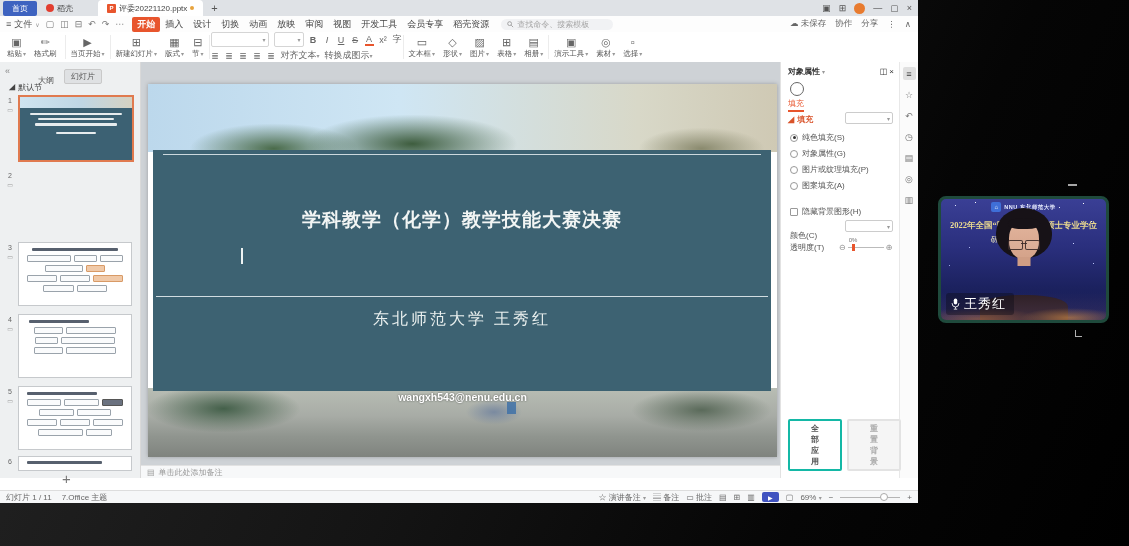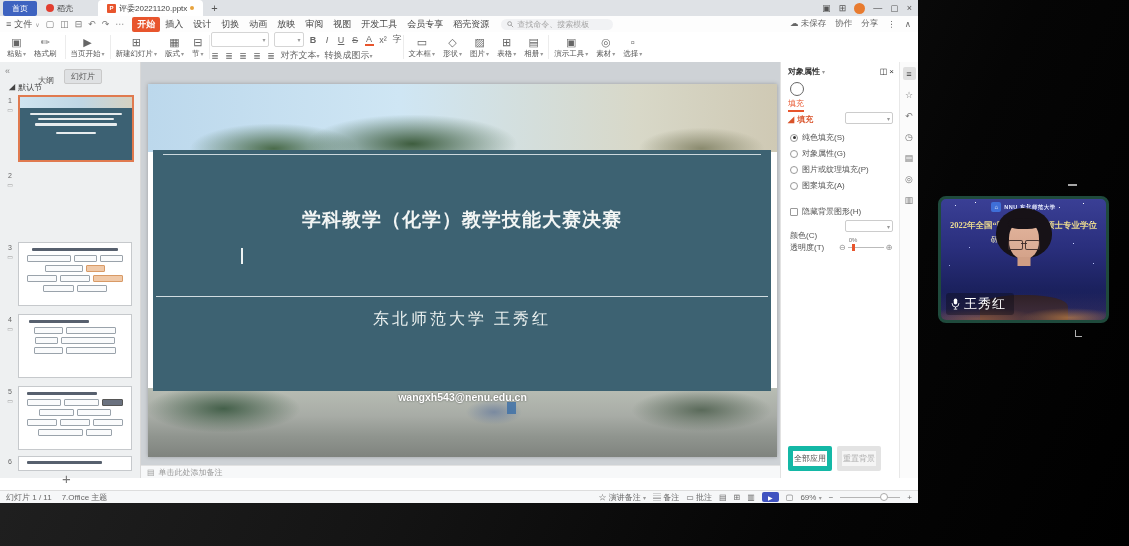--- a/index.html
+++ b/index.html
@@ -97,21 +97,21 @@
   .p-sect{position:absolute;top:52px;left:7px;color:#d9532a;font-weight:bold;display:flex;gap:3px;align-items:center;}
   .p-dd{position:absolute;right:6px;width:48px;height:12px;border:1px solid #ccc;border-radius:2px;background:#fff;display:flex;align-items:center;justify-content:flex-end;color:#999;padding-right:2px;box-sizing:border-box;}
   .p-row{position:absolute;left:9px;display:flex;align-items:center;gap:4px;color:#555;}
   .radio{width:8px;height:8px;border:1px solid #999;border-radius:50%;box-sizing:border-box;position:relative;flex:none;}
   .radio.on::after{content:"";position:absolute;left:1.5px;top:1.5px;width:3px;height:3px;border-radius:50%;background:#333;}
   .chk{width:8px;height:8px;border:1px solid #999;border-radius:1px;box-sizing:border-box;flex:none;}
   .sliderline{position:relative;width:36px;height:1px;background:#bbb;}
   .sl-mark{position:absolute;left:4px;top:-3px;width:3px;height:7px;background:#e8552d;}
   .sl-val{position:absolute;left:1px;top:-10px;font-size:6px;color:#777;}
   .p-btns{position:absolute;bottom:7px;left:7px;display:flex;gap:5px;}
-  .pbtn{border:5px solid #14b8a6;background:#fff;border-radius:2px;padding:2px 1px;color:#555;}
+  .pbtn{border:2px solid #14b8a6;background:#fff;border-radius:2px;padding:2px 21px;color:#555;font-weight:bold;}
   .pbtn.dis{background:#f5f5f5;border-color:#e3e3e3;color:#ababab;}
   
   .strip{width:18px;background:#fbfbfb;border-left:1px solid #e8e8e8;display:flex;flex-direction:column;align-items:center;padding-top:5px;gap:8px;color:#777;font-size:9px;flex:none;}
   .strip .sic{width:13px;height:13px;display:flex;align-items:center;justify-content:center;}
   .strip .sic.on{background:#e0e0e0;border-radius:2px;color:#333;}
   
   .statusbar{position:absolute;left:0;bottom:0;width:100%;height:13px;background:#f6f7f8;border-top:1px solid #ddd;display:flex;align-items:center;font-size:8px;color:#666;padding:0 6px;box-sizing:border-box;gap:10px;}
   .sb-right{margin-left:auto;display:flex;align-items:center;gap:7px;}
   .playbtn{width:17px;height:10px;background:#4053c0;border-radius:2px;color:#fff;font-size:6px;display:flex;align-items:center;justify-content:center;}
   .ztrack{position:relative;width:60px;height:1px;background:#b5b5b5;}

